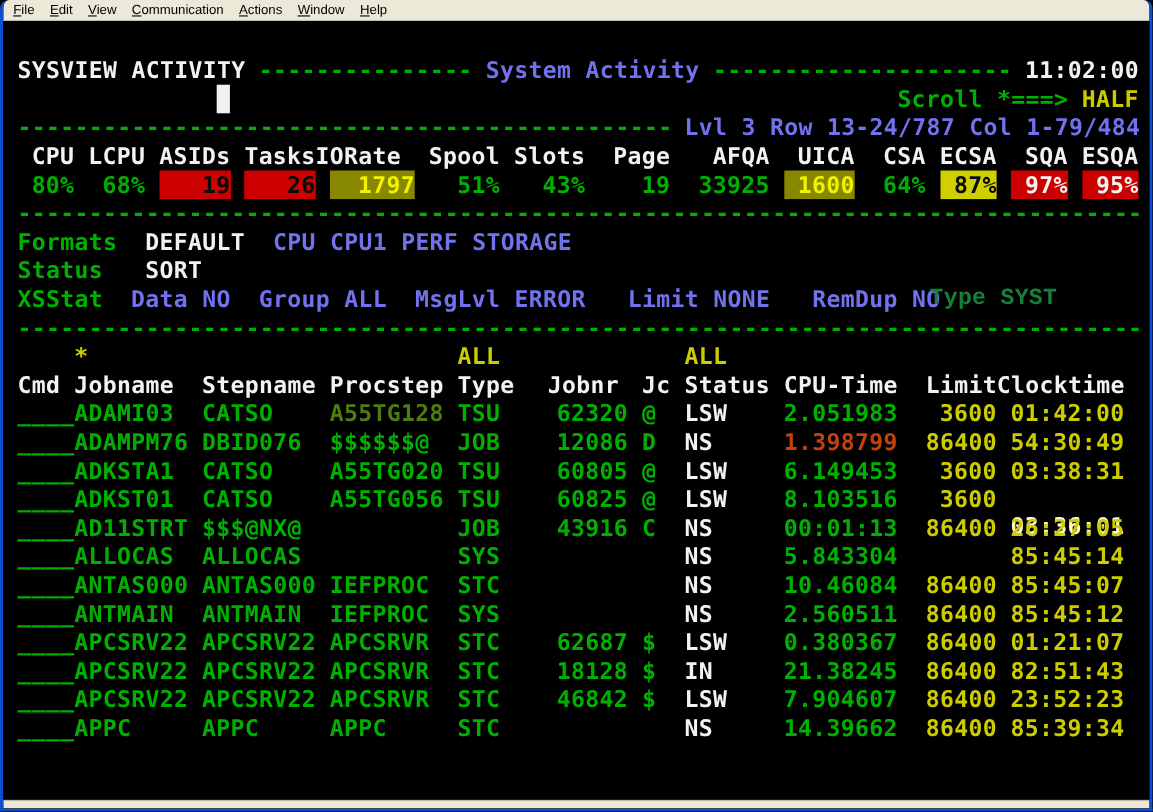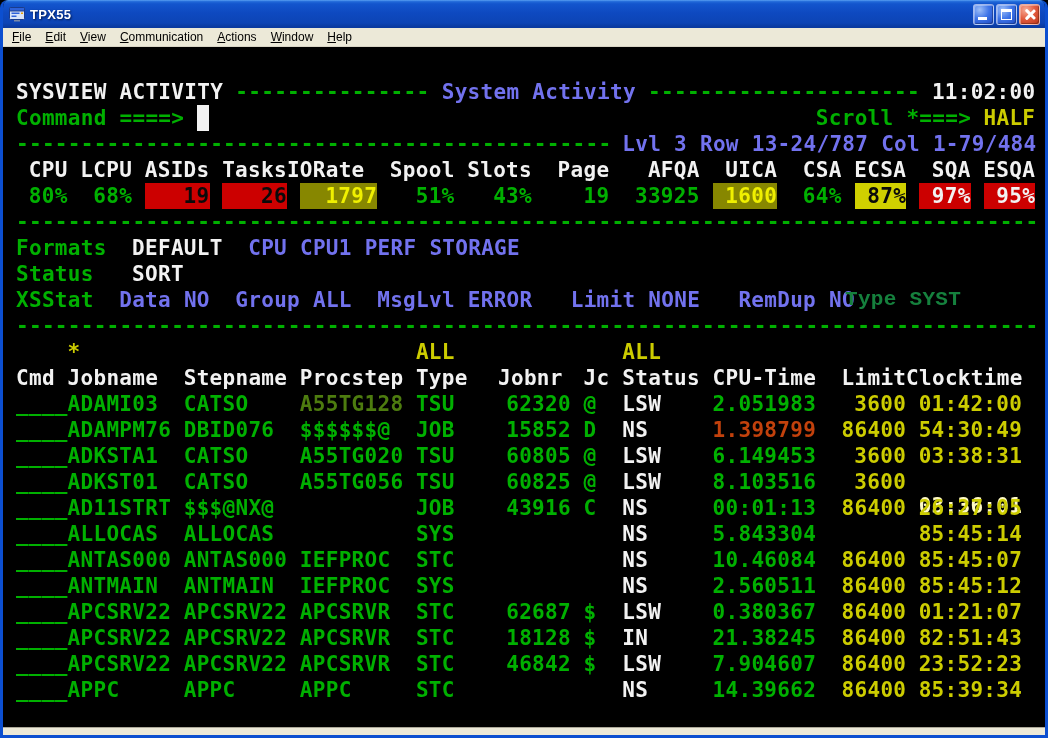--- a/index.html
+++ b/index.html
@@ -37,64 +37,40 @@
   }
   .trow{position:absolute;left:0;right:0;height:26px;}
   .tseg{position:absolute;top:0;white-space:pre;line-height:26px;}
   .bottom-strip{flex:0 0 8px;height:8px;background:#ece9d8;border-top:1px solid #aca899;box-sizing:border-box;}
 </style>
 </head>
 <body>
 
 <div class="window">
 
-  <div class="titlebar">
-    <svg class="app-icon" viewBox="0 0 16 16">
-      <rect x="0.5" y="1.5" width="15" height="12" rx="1" fill="#d8e4f8" stroke="#1a3c8c"></rect>
-      <rect x="0.5" y="1.5" width="15" height="3.5" rx="1" fill="#2e62d9" stroke="#1a3c8c"></rect>
-      <rect x="2.5" y="6.5" width="8" height="1.5" fill="#2e62d9"></rect>
-      <rect x="2.5" y="9.5" width="5" height="1.5" fill="#2e62d9"></rect>
-      <rect x="12" y="6.5" width="2" height="1.5" fill="#e8a000"></rect>
-      <rect x="5" y="14" width="6" height="1.5" fill="#7a8aa8"></rect>
-    </svg>
-    <span class="win-title">TPX55</span>
-    <div class="tb-buttons">
-      <div class="tbtn blue">
-          <span class="g-min"></span>
-        </div>
-      <div class="tbtn blue">
-          <span class="g-max"></span>
-        </div>
-      <div class="tbtn red">
-          <span class="g-x1"></span>
-          <span class="g-x2"></span>
-        </div>
-    </div>
-  </div>
 
   <div class="menubar">
       <span class="menu-item"><u>F</u>ile</span>
       <span class="menu-item"><u>E</u>dit</span>
       <span class="menu-item"><u>V</u>iew</span>
       <span class="menu-item"><u>C</u>ommunication</span>
       <span class="menu-item"><u>A</u>ctions</span>
       <span class="menu-item"><u>W</u>indow</span>
       <span class="menu-item"><u>H</u>elp</span>
     </div>
 
   <div class="terminal">
       <div class="trow" style="top: 32px;">
         <span class="tseg" style="left: 13px; color: rgb(242, 242, 242);">SYSVIEW ACTIVITY</span>
         <span class="tseg" style="left: 232.3px; color: rgb(0, 176, 0);">---------------</span>
         <span class="tseg" style="left: 438.7px; color: rgb(114, 114, 238);">System Activity</span>
         <span class="tseg" style="left: 645.1px; color: rgb(0, 176, 0);">---------------------</span>
         <span class="tseg" style="left: 928.9px; color: rgb(242, 242, 242);">11:02:00</span>
       </div>
       <div class="trow" style="top: 58px;">
-        <span class="tseg" style="left: 13px; color: rgb(0, 176, 0);">Command ====&gt;</span>
         <span class="tseg" style="left: 193.6px; width: 12.9px; text-align: left; color: rgb(0, 176, 0); background: rgb(242, 242, 242);"> </span>
         <span class="tseg" style="left: 812.8px; color: rgb(0, 176, 0);">Scroll *===&gt;</span>
         <span class="tseg" style="left: 980.5px; color: rgb(204, 204, 0);">HALF</span>
       </div>
       <div class="trow" style="top: 84px;">
         <span class="tseg" style="left: 13px; color: rgb(0, 176, 0);">----------------------------------------------</span>
         <span class="tseg" style="left: 619.3px; color: rgb(114, 114, 238);">Lvl 3 Row 13-24/787 Col 1-79/484</span>
       </div>
       <div class="trow" style="top: 162px;">
         <span class="tseg" style="left: 13px; color: rgb(0, 176, 0);">-------------------------------------------------------------------------------</span>
@@ -182,21 +158,21 @@
         <span class="tseg" style="left: 709.6px; width: 103.2px; text-align: right; color: rgb(0, 176, 0);">2.051983</span>
         <span class="tseg" style="left: 838.6px; width: 64.5px; text-align: right; color: rgb(204, 204, 0);">3600</span>
         <span class="tseg" style="left: 903.1px; width: 116.1px; text-align: right; color: rgb(204, 204, 0);">01:42:00</span>
       </div>
       <div class="trow" style="top: 370px;">
         <span class="tseg" style="left: 13px; width: 51.6px; text-align: left; color: rgb(0, 176, 0);">____</span>
         <span class="tseg" style="left: 64.6px; width: 103.2px; text-align: left; color: rgb(0, 176, 0);">ADAMPM76</span>
         <span class="tseg" style="left: 180.7px; width: 103.2px; text-align: left; color: rgb(0, 176, 0);">DBID076</span>
         <span class="tseg" style="left: 296.8px; width: 103.2px; text-align: left; color: rgb(0, 176, 0);">$$$$$$@</span>
         <span class="tseg" style="left: 412.9px; width: 51.6px; text-align: left; color: rgb(0, 176, 0);">JOB</span>
-        <span class="tseg" style="left: 503.2px; width: 64.5px; text-align: right; color: rgb(0, 176, 0);">15852</span>
+        <span class="tseg" style="left: 503.2px; width: 64.5px; text-align: right; color: rgb(0, 176, 0);">12086</span>
         <span class="tseg" style="left: 580.6px; width: 25.8px; text-align: left; color: rgb(0, 176, 0);">D</span>
         <span class="tseg" style="left: 619.3px; width: 77.4px; text-align: left; color: rgb(242, 242, 242);">NS</span>
         <span class="tseg" style="left: 709.6px; width: 103.2px; text-align: right; color: #c2410c;">1.398799</span>
         <span class="tseg" style="left: 838.6px; width: 64.5px; text-align: right; color: rgb(204, 204, 0);">86400</span>
         <span class="tseg" style="left: 903.1px; width: 116.1px; text-align: right; color: rgb(204, 204, 0);">54:30:49</span>
       </div>
       <div class="trow" style="top: 396px;">
         <span class="tseg" style="left: 13px; width: 51.6px; text-align: left; color: rgb(0, 176, 0);">____</span>
         <span class="tseg" style="left: 64.6px; width: 103.2px; text-align: left; color: rgb(0, 176, 0);">ADKSTA1</span>
         <span class="tseg" style="left: 180.7px; width: 103.2px; text-align: left; color: rgb(0, 176, 0);">CATSO</span>

